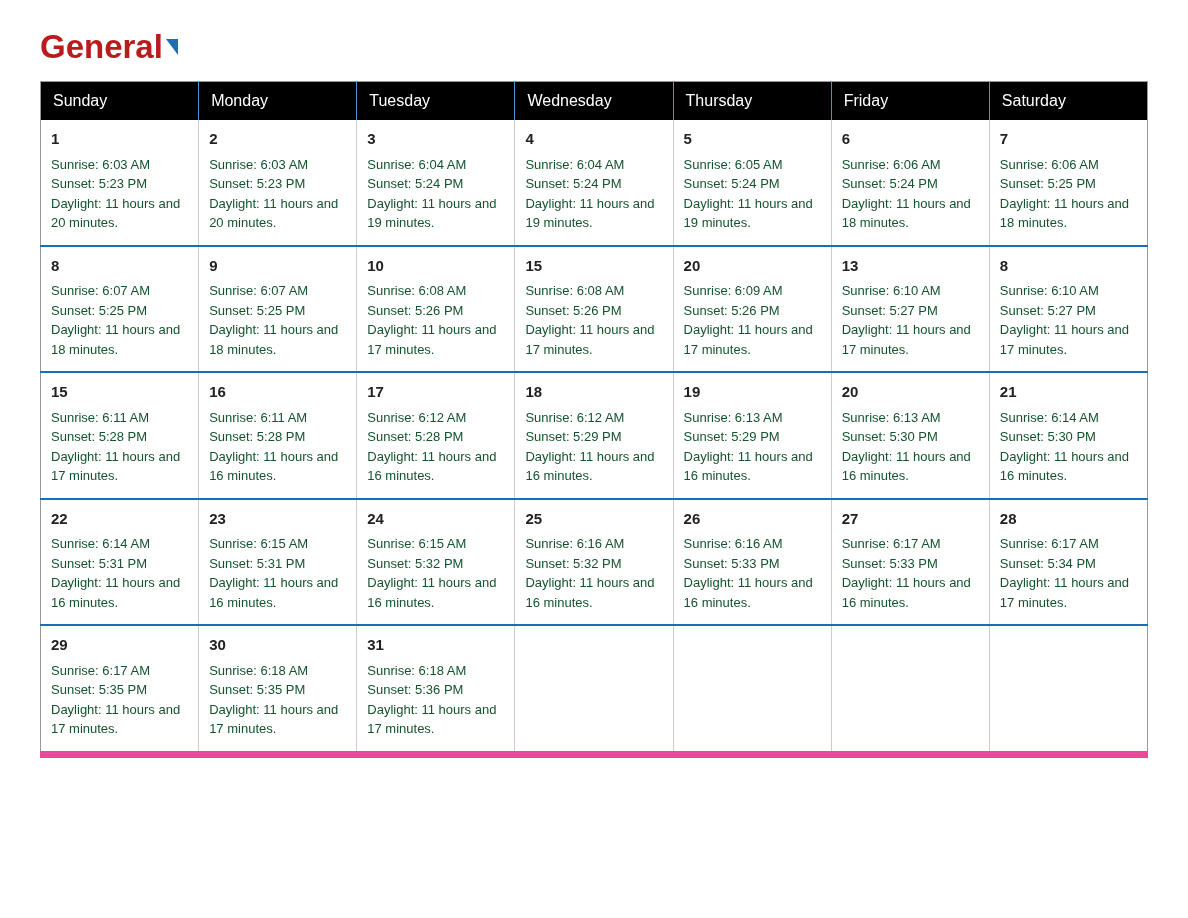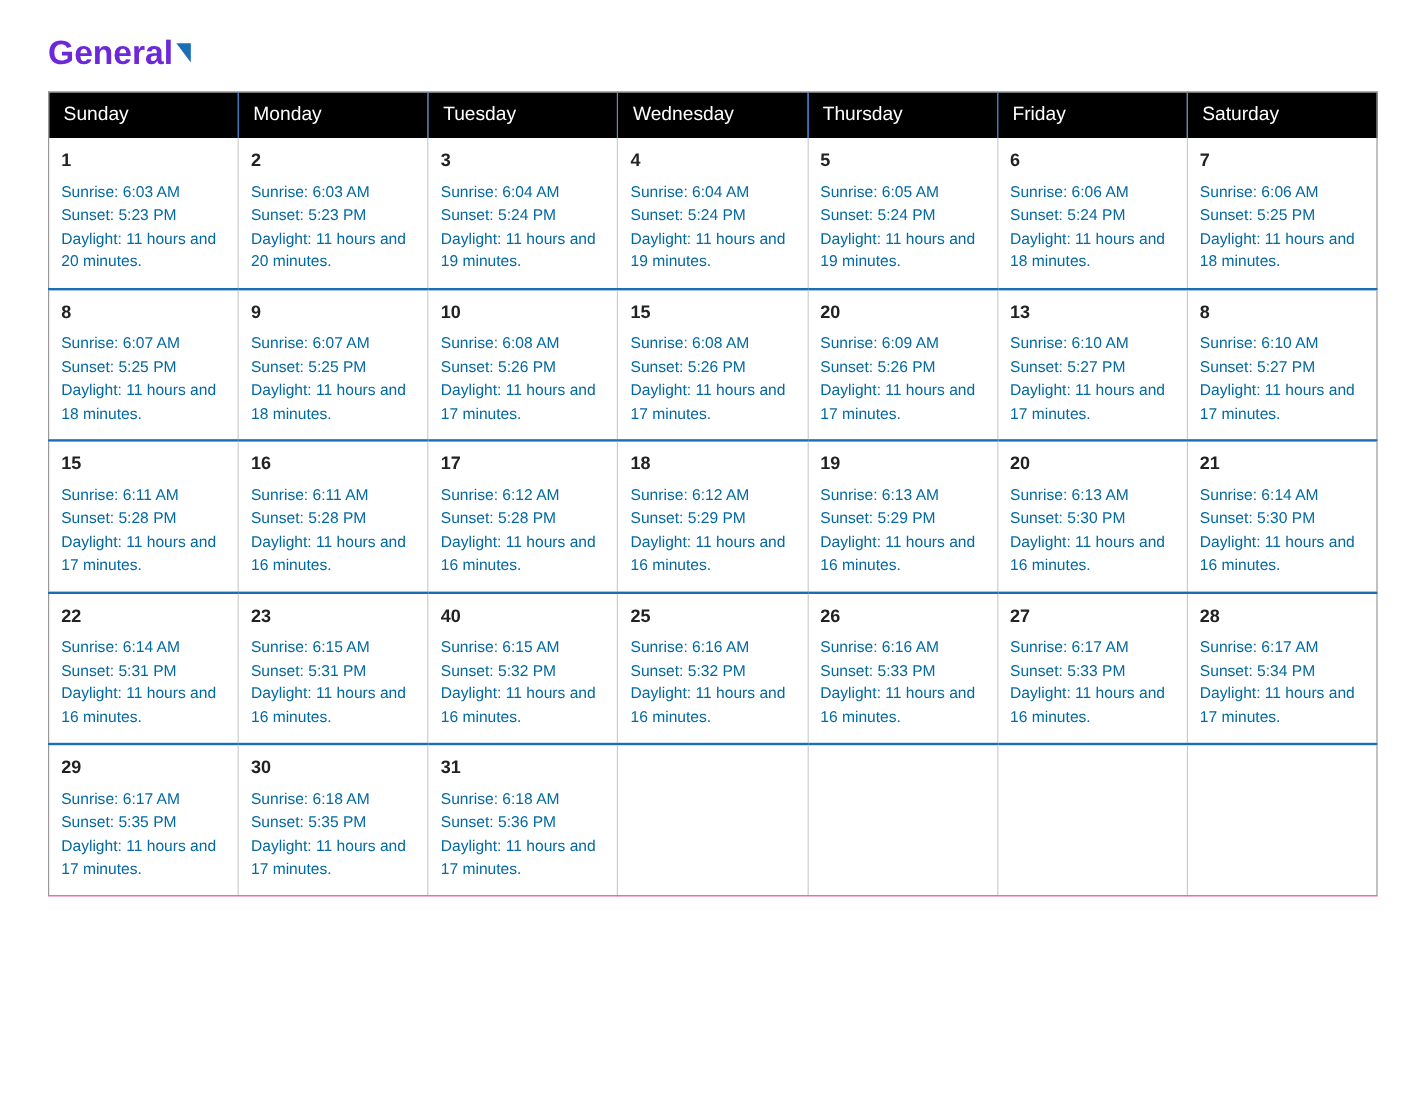--- a/index.html
+++ b/index.html
@@ -15,23 +15,23 @@
       justify-content: space-between;
       align-items: flex-start;
       margin-bottom: 20px;
     }
     .logo {
       display: flex;
       flex-direction: column;
       align-items: flex-start;
     }
     .logo-text {
-      font-size: 28px;
+      font-size: 33px;
       font-weight: bold;
-      color: #6d28d9;
+      color: #b91c1c;
       line-height: 1;
     }
     .logo-text span {
       color: #1a6eb5;
     }
     .logo-blue {
       color: #1a6eb5;
       font-size: 28px;
       font-weight: bold;
       margin-top: -2px;
@@ -74,32 +74,32 @@
       border-bottom: 2px solid #1a6eb5;
       width: calc(100% / 7);
       font-size: 13px;
       color: #222;
       line-height: 1.5;
     }
     .calendar td:last-child {
       border-right: none;
     }
     .calendar tr:last-child td {
-      border-bottom: 1px solid #ec4899;
+      border-bottom: 7px solid #ec4899;
       margin-left: 39px;
     }
     .day-number {
       font-size: 15px;
       font-weight: bold;
       margin-bottom: 4px;
       display: block;
     }
     .day-info {
       font-size: 13px;
-      color: #0369a1;
+      color: #14532d;
     }
     .empty-cell {
       background: #fff;
     }
   </style>
 </head>
 <body>
 
 <div class="header">
   <div class="logo">
@@ -150,21 +150,21 @@
         <td><span class="day-number">16</span><span class="day-info">Sunrise: 6:11 AM<br>Sunset: 5:28 PM<br>Daylight: 11 hours and 16 minutes.</span></td>
         <td><span class="day-number">17</span><span class="day-info">Sunrise: 6:12 AM<br>Sunset: 5:28 PM<br>Daylight: 11 hours and 16 minutes.</span></td>
         <td><span class="day-number">18</span><span class="day-info">Sunrise: 6:12 AM<br>Sunset: 5:29 PM<br>Daylight: 11 hours and 16 minutes.</span></td>
         <td><span class="day-number">19</span><span class="day-info">Sunrise: 6:13 AM<br>Sunset: 5:29 PM<br>Daylight: 11 hours and 16 minutes.</span></td>
         <td><span class="day-number">20</span><span class="day-info">Sunrise: 6:13 AM<br>Sunset: 5:30 PM<br>Daylight: 11 hours and 16 minutes.</span></td>
         <td><span class="day-number">21</span><span class="day-info">Sunrise: 6:14 AM<br>Sunset: 5:30 PM<br>Daylight: 11 hours and 16 minutes.</span></td>
       </tr>
       <tr>
         <td><span class="day-number">22</span><span class="day-info">Sunrise: 6:14 AM<br>Sunset: 5:31 PM<br>Daylight: 11 hours and 16 minutes.</span></td>
         <td><span class="day-number">23</span><span class="day-info">Sunrise: 6:15 AM<br>Sunset: 5:31 PM<br>Daylight: 11 hours and 16 minutes.</span></td>
-        <td><span class="day-number">40</span><span class="day-info">Sunrise: 6:15 AM<br>Sunset: 5:32 PM<br>Daylight: 11 hours and 16 minutes.</span></td>
+        <td><span class="day-number">24</span><span class="day-info">Sunrise: 6:15 AM<br>Sunset: 5:32 PM<br>Daylight: 11 hours and 16 minutes.</span></td>
         <td><span class="day-number">25</span><span class="day-info">Sunrise: 6:16 AM<br>Sunset: 5:32 PM<br>Daylight: 11 hours and 16 minutes.</span></td>
         <td><span class="day-number">26</span><span class="day-info">Sunrise: 6:16 AM<br>Sunset: 5:33 PM<br>Daylight: 11 hours and 16 minutes.</span></td>
         <td><span class="day-number">27</span><span class="day-info">Sunrise: 6:17 AM<br>Sunset: 5:33 PM<br>Daylight: 11 hours and 16 minutes.</span></td>
         <td><span class="day-number">28</span><span class="day-info">Sunrise: 6:17 AM<br>Sunset: 5:34 PM<br>Daylight: 11 hours and 17 minutes.</span></td>
       </tr>
       <tr>
         <td><span class="day-number">29</span><span class="day-info">Sunrise: 6:17 AM<br>Sunset: 5:35 PM<br>Daylight: 11 hours and 17 minutes.</span></td>
         <td><span class="day-number">30</span><span class="day-info">Sunrise: 6:18 AM<br>Sunset: 5:35 PM<br>Daylight: 11 hours and 17 minutes.</span></td>
         <td><span class="day-number">31</span><span class="day-info">Sunrise: 6:18 AM<br>Sunset: 5:36 PM<br>Daylight: 11 hours and 17 minutes.</span></td>
         <td class="empty-cell"></td>

